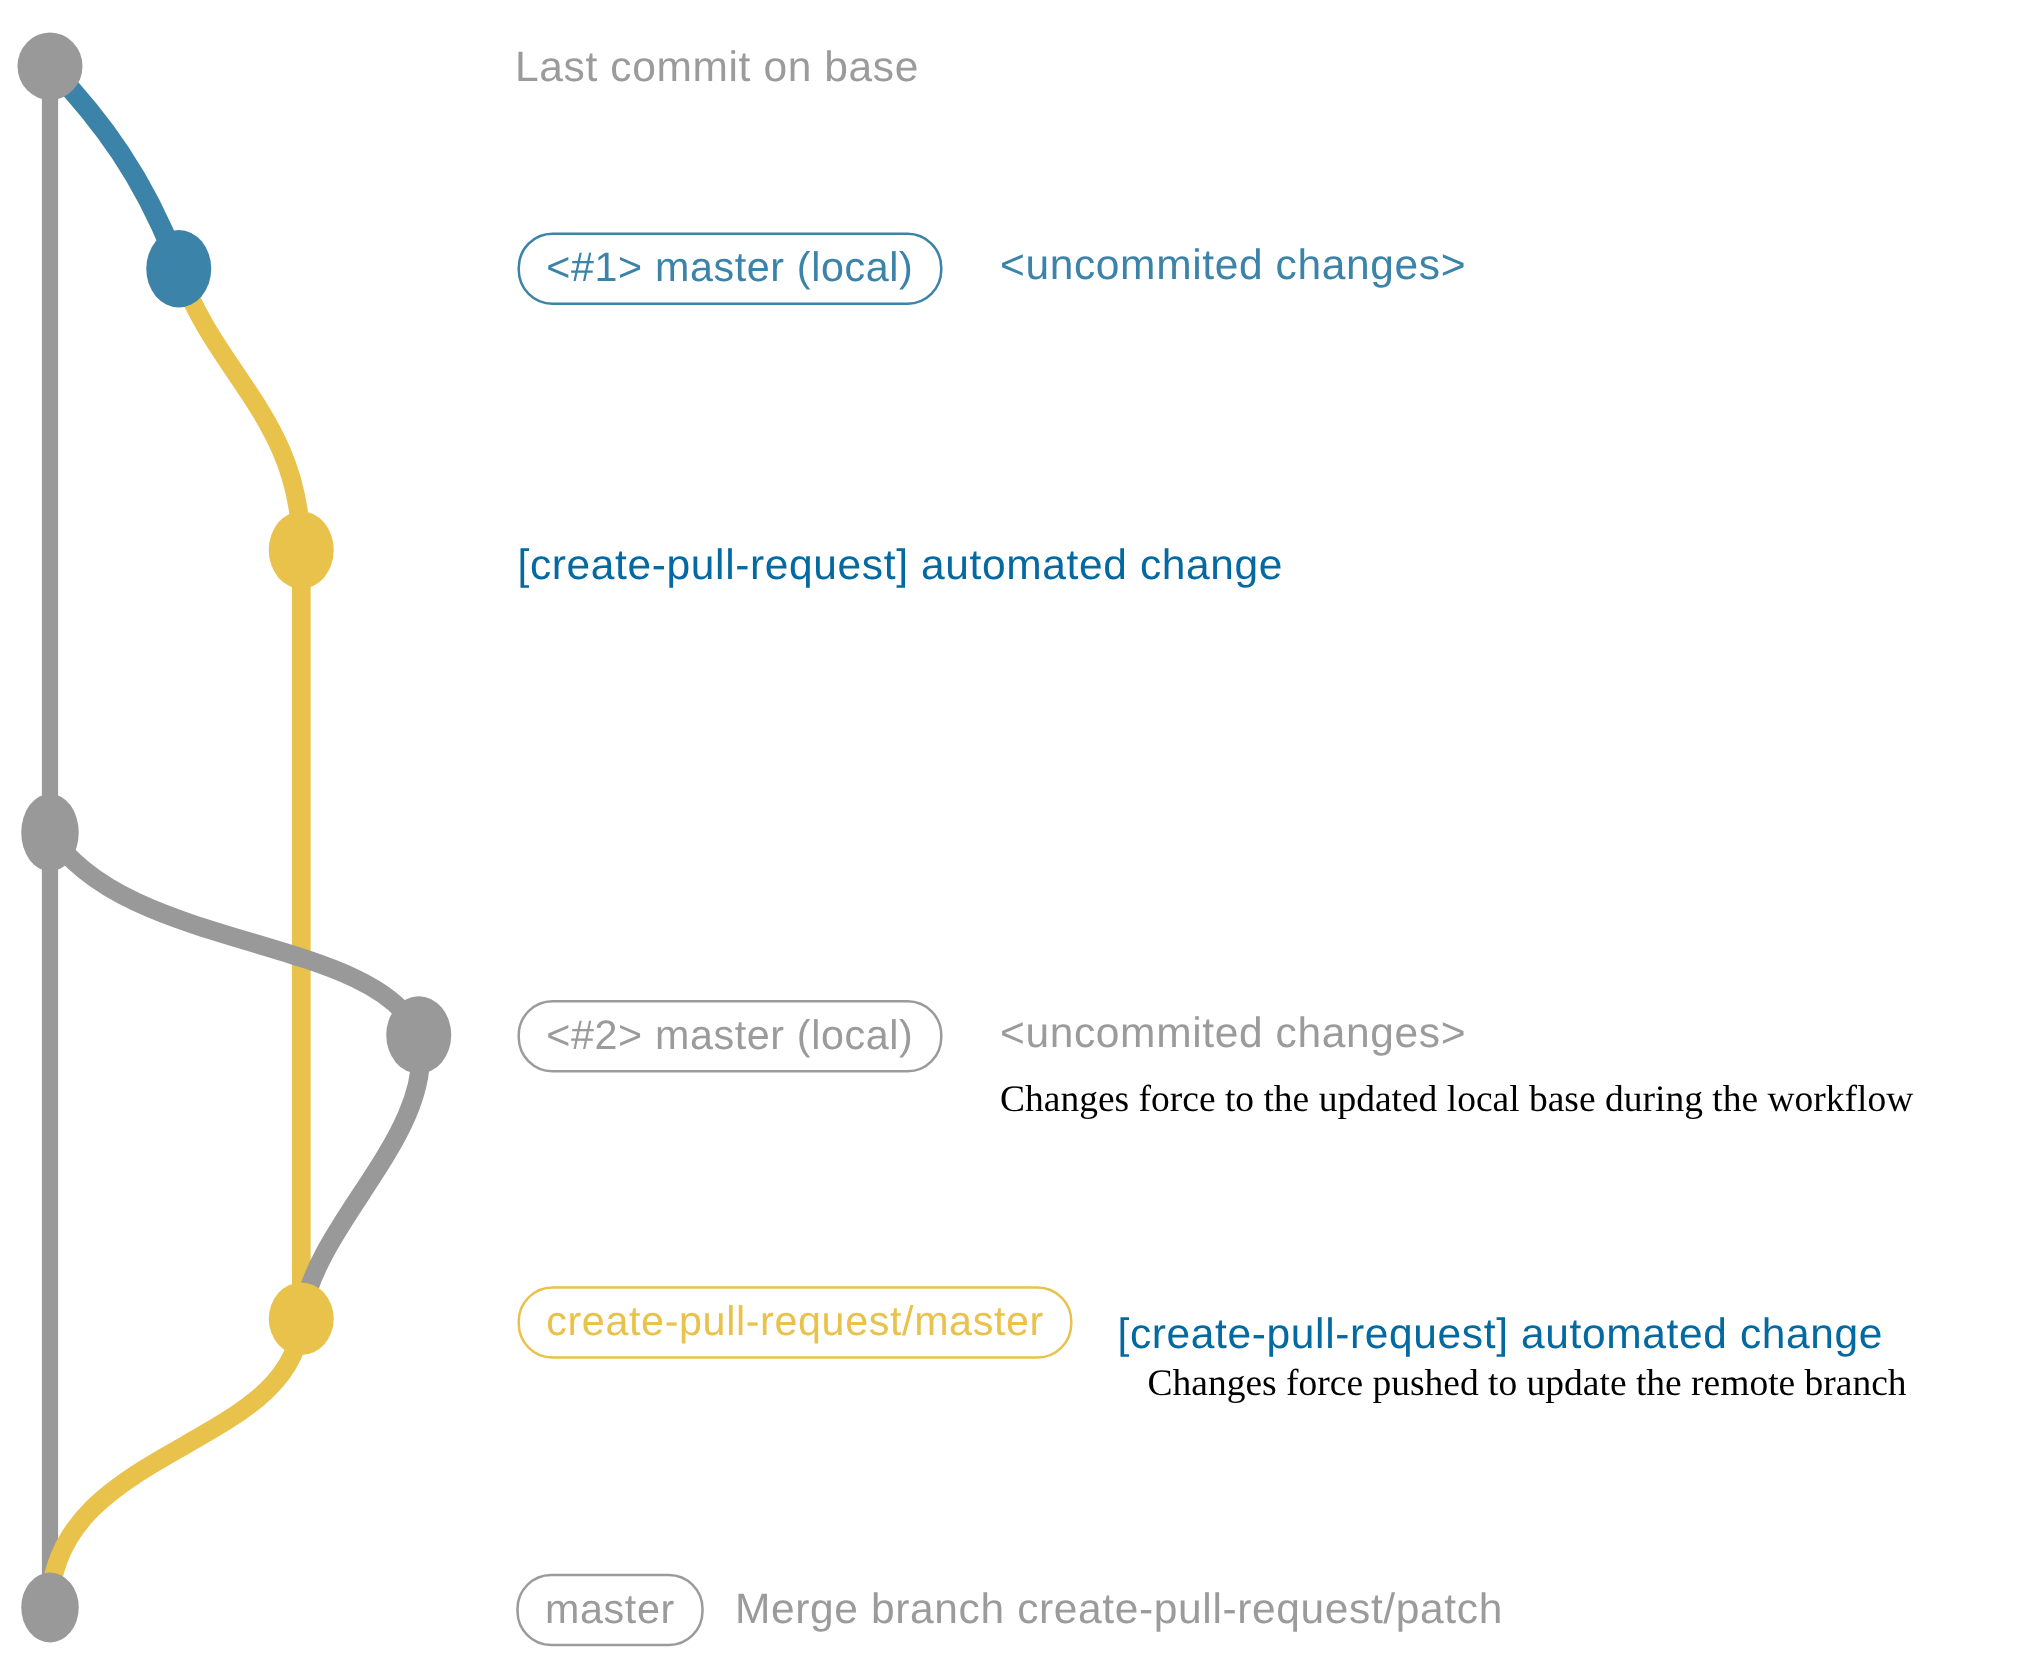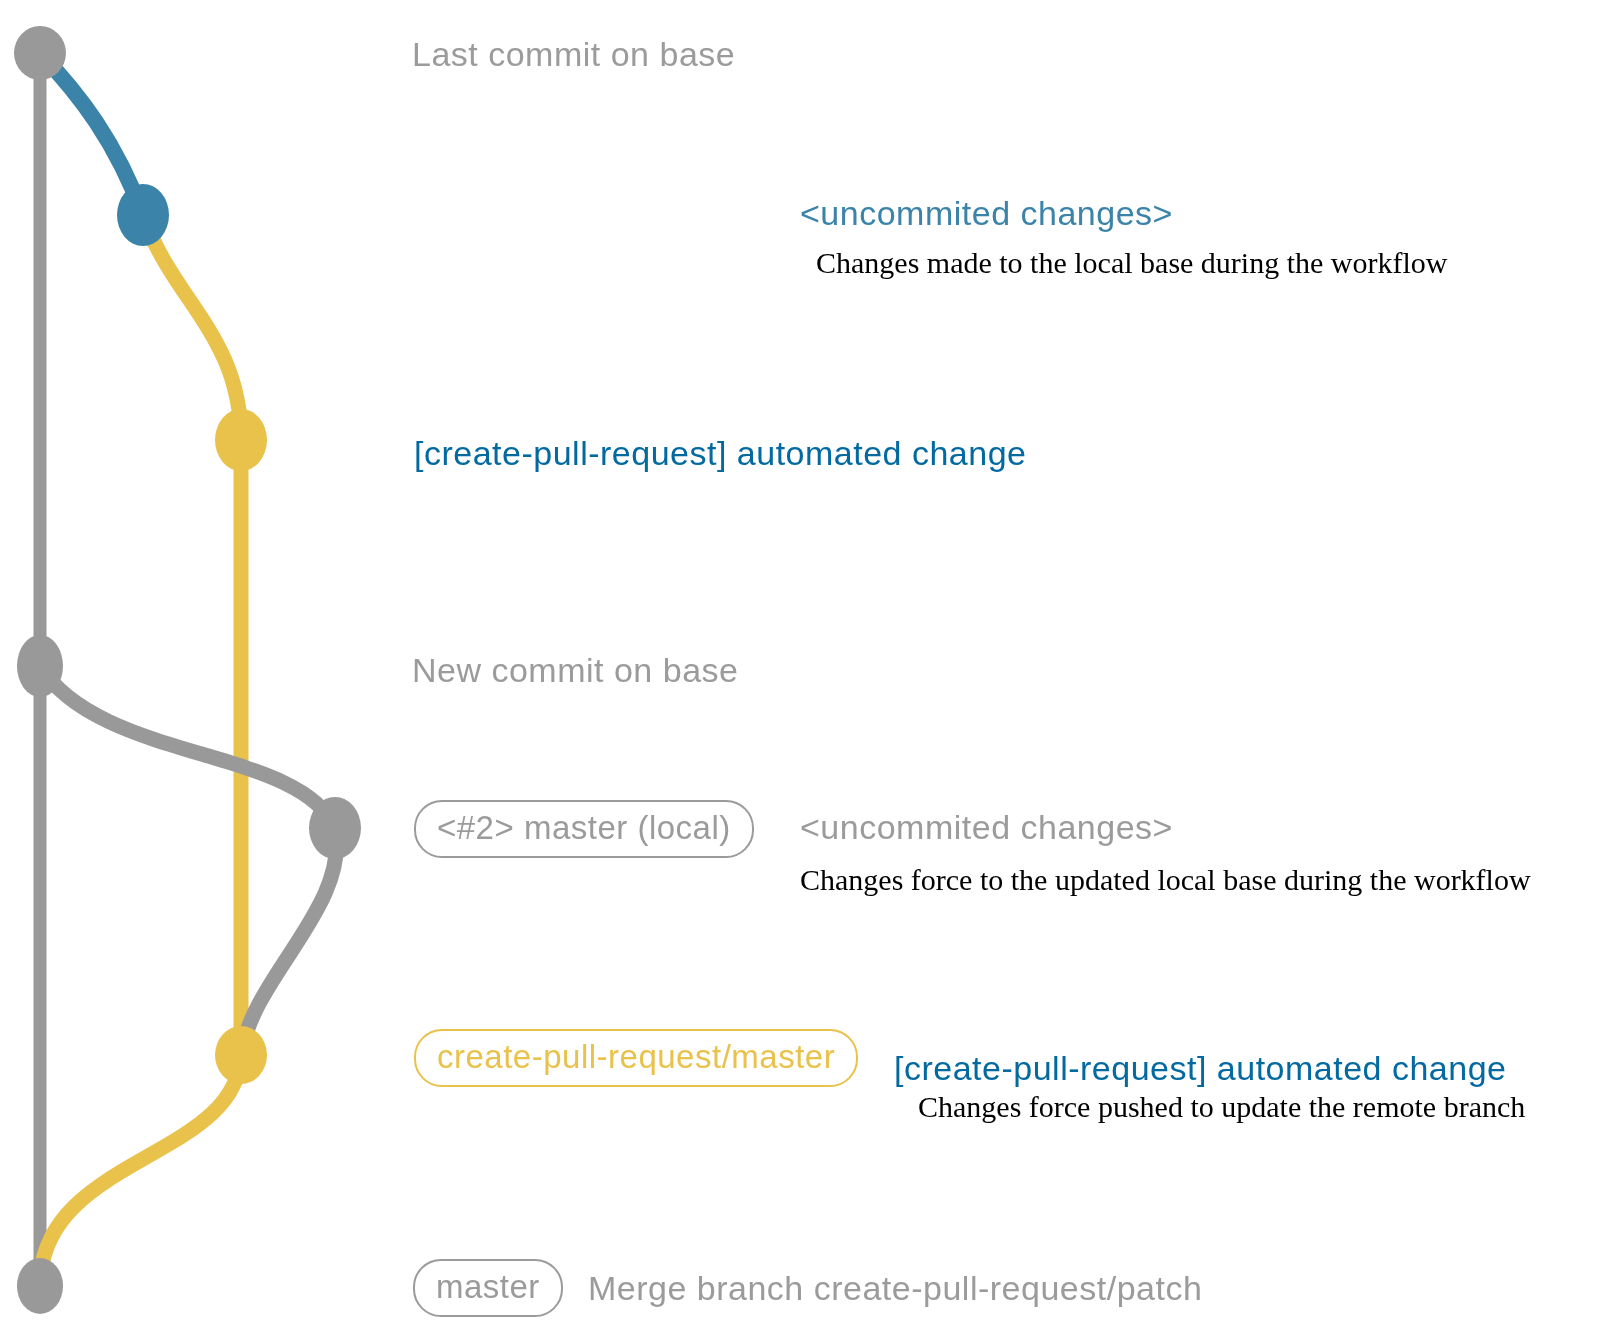--- a/index.html
+++ b/index.html
@@ -67,26 +67,25 @@
     <ellipse cx="143" cy="215" rx="26" ry="31" fill="#3b83a9"></ellipse>
     <ellipse cx="241" cy="440" rx="26" ry="31" fill="#e9c24b"></ellipse>
     <ellipse cx="40" cy="666" rx="23" ry="31" fill="#999999"></ellipse>
     <ellipse cx="335" cy="828" rx="26" ry="31" fill="#999999"></ellipse>
     <ellipse cx="241" cy="1055" rx="26" ry="29" fill="#e9c24b"></ellipse>
     <ellipse cx="40" cy="1286" rx="23" ry="28" fill="#999999"></ellipse>
   </svg>
 
   <div class="abs glabel" style="left:412px; top:54px;">Last commit on base</div>
 
+  <div class="abs badge badge-blue" style="left:414px; top:215px;">&lt;#1&gt; master (local)</div>
   <div class="abs annot annot-blue" style="left:800px; top:213px;">&lt;uncommited changes&gt;</div>
-  <div class="abs desc" style="left:816px; top:263px;">Changes made to the local base during the workflow</div>
 
   <div class="abs annot annot-yellow" style="left:414px; top:441px;">[create-pull-request] automated change</div>
 
-  <div class="abs glabel" style="left:412px; top:670px;">New commit on base</div>
 
   <div class="abs badge badge-gray" style="left:414px; top:829px;">&lt;#2&gt; master (local)</div>
   <div class="abs annot annot-gray" style="left:800px; top:827px;">&lt;uncommited changes&gt;</div>
   <div class="abs desc" style="left:800px; top:880px;">Changes force to the updated local base during the workflow</div>
 
   <div class="abs badge badge-yellow" style="left:414px; top:1058px;">create-pull-request/master</div>
   <div class="abs annot annot-yellow" style="left:894px; top:1056px;">[create-pull-request] automated change</div>
   <div class="abs desc" style="left:918px; top:1107px;">Changes force pushed to update the remote branch</div>
 
   <div class="abs badge badge-gray" style="left:413px; top:1288px;">master</div>

